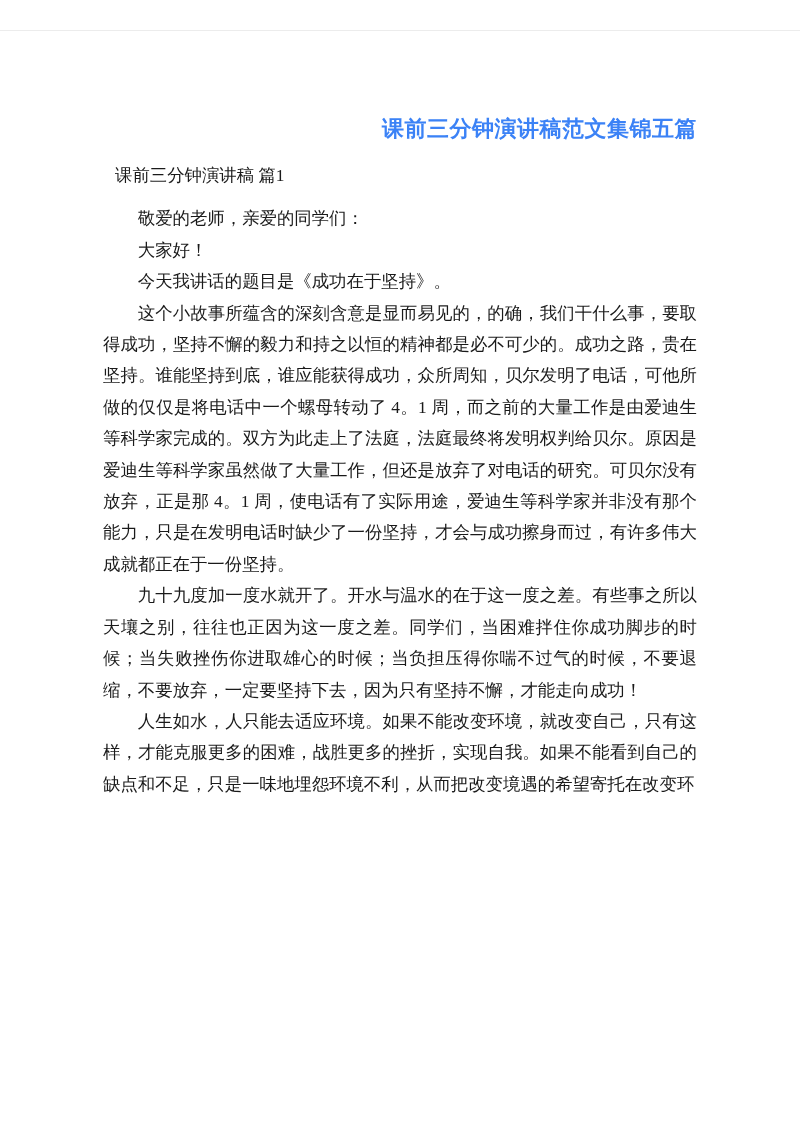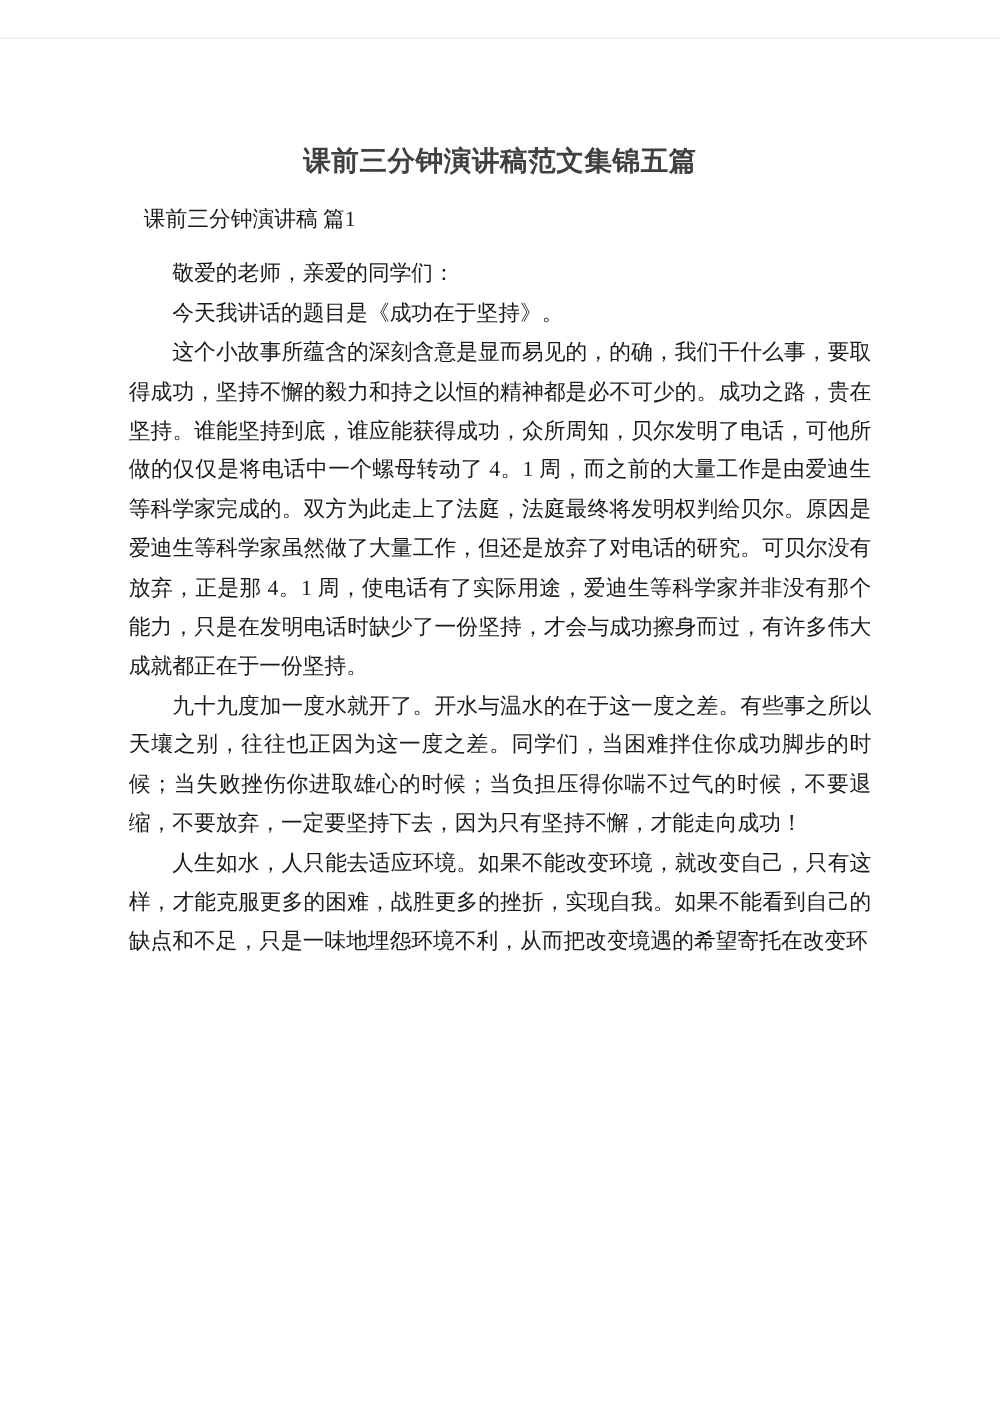--- a/index.html
+++ b/index.html
@@ -22,22 +22,22 @@
     width: 594px;
     margin: 0 auto;
     padding-top: 112px;
   }
   h1.doc-title {
     margin: 0 0 14px 0;
     font-family: "Liberation Sans", "DejaVu Sans", sans-serif;
     font-weight: bold;
     font-size: 22px;
     line-height: 34px;
-    text-align: center;
-    color: #404040;
+    text-align: right;
+    color: #3b82f6;
     letter-spacing: 0.5px;
   }
   .section-heading {
     margin: 12px;
     font-size: 17.4px;
     line-height: 31.4px;
     text-indent: 0;
   }
   p.body-para {
     margin: 0;
@@ -53,17 +53,18 @@
 <body>
 
 <div class="top-hairline"></div>
 
 <div class="page">
   <h1 class="doc-title">课前三分钟演讲稿范文集锦五篇</h1>
 
   <p class="section-heading">课前三分钟演讲稿 篇1</p>
 
   <p class="body-para">敬爱的老师，亲爱的同学们：</p>
+  <p class="body-para">大家好！</p>
   <p class="body-para">今天我讲话的题目是《成功在于坚持》。</p>
   <p class="body-para">这个小故事所蕴含的深刻含意是显而易见的，的确，我们干什么事，要取得成功，坚持不懈的毅力和持之以恒的精神都是必不可少的。成功之路，贵在坚持。谁能坚持到底，谁应能获得成功，众所周知，贝尔发明了电话，可他所做的仅仅是将电话中一个螺母转动了 4。1 周，而之前的大量工作是由爱迪生等科学家完成的。双方为此走上了法庭，法庭最终将发明权判给贝尔。原因是爱迪生等科学家虽然做了大量工作，但还是放弃了对电话的研究。可贝尔没有放弃，正是那 4。1 周，使电话有了实际用途，爱迪生等科学家并非没有那个能力，只是在发明电话时缺少了一份坚持，才会与成功擦身而过，有许多伟大成就都正在于一份坚持。</p>
   <p class="body-para">九十九度加一度水就开了。开水与温水的在于这一度之差。有些事之所以天壤之别，往往也正因为这一度之差。同学们，当困难拌住你成功脚步的时候；当失败挫伤你进取雄心的时候；当负担压得你喘不过气的时候，不要退缩，不要放弃，一定要坚持下去，因为只有坚持不懈，才能走向成功！</p>
   <p class="body-para">人生如水，人只能去适应环境。如果不能改变环境，就改变自己，只有这样，才能克服更多的困难，战胜更多的挫折，实现自我。如果不能看到自己的缺点和不足，只是一味地埋怨环境不利，从而把改变境遇的希望寄托在改变环</p>
 </div>
 
 </body></html>

